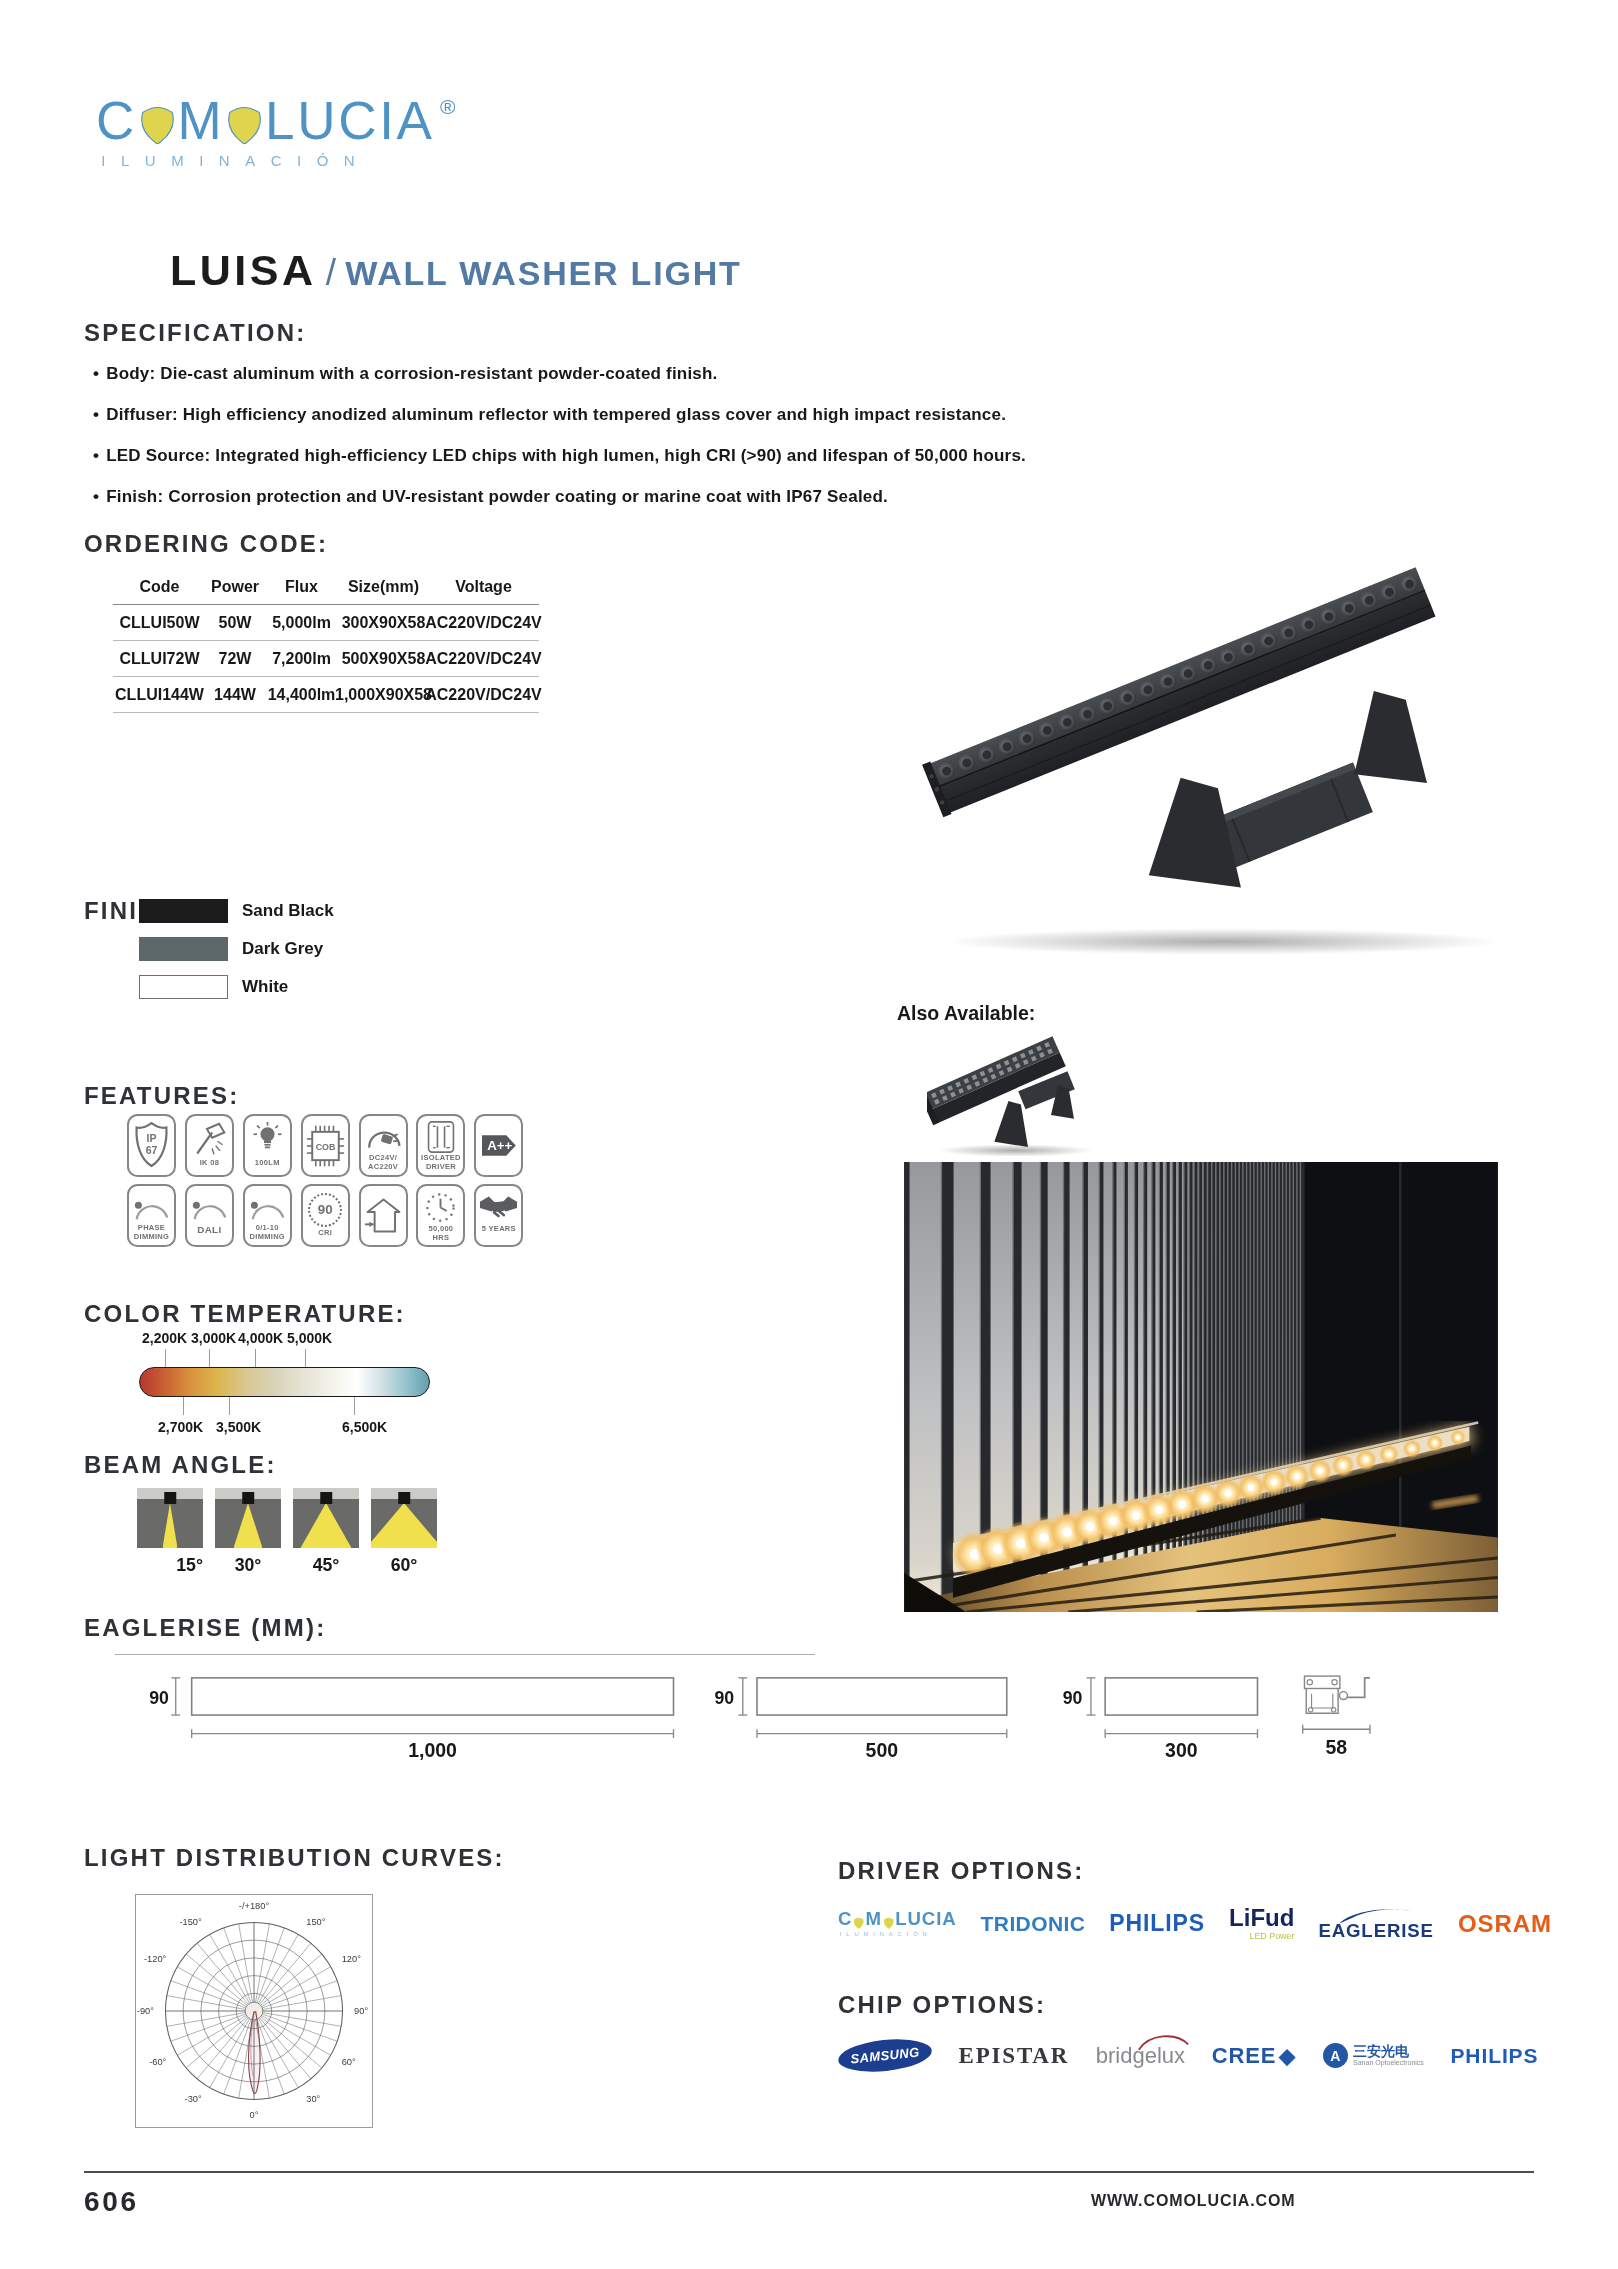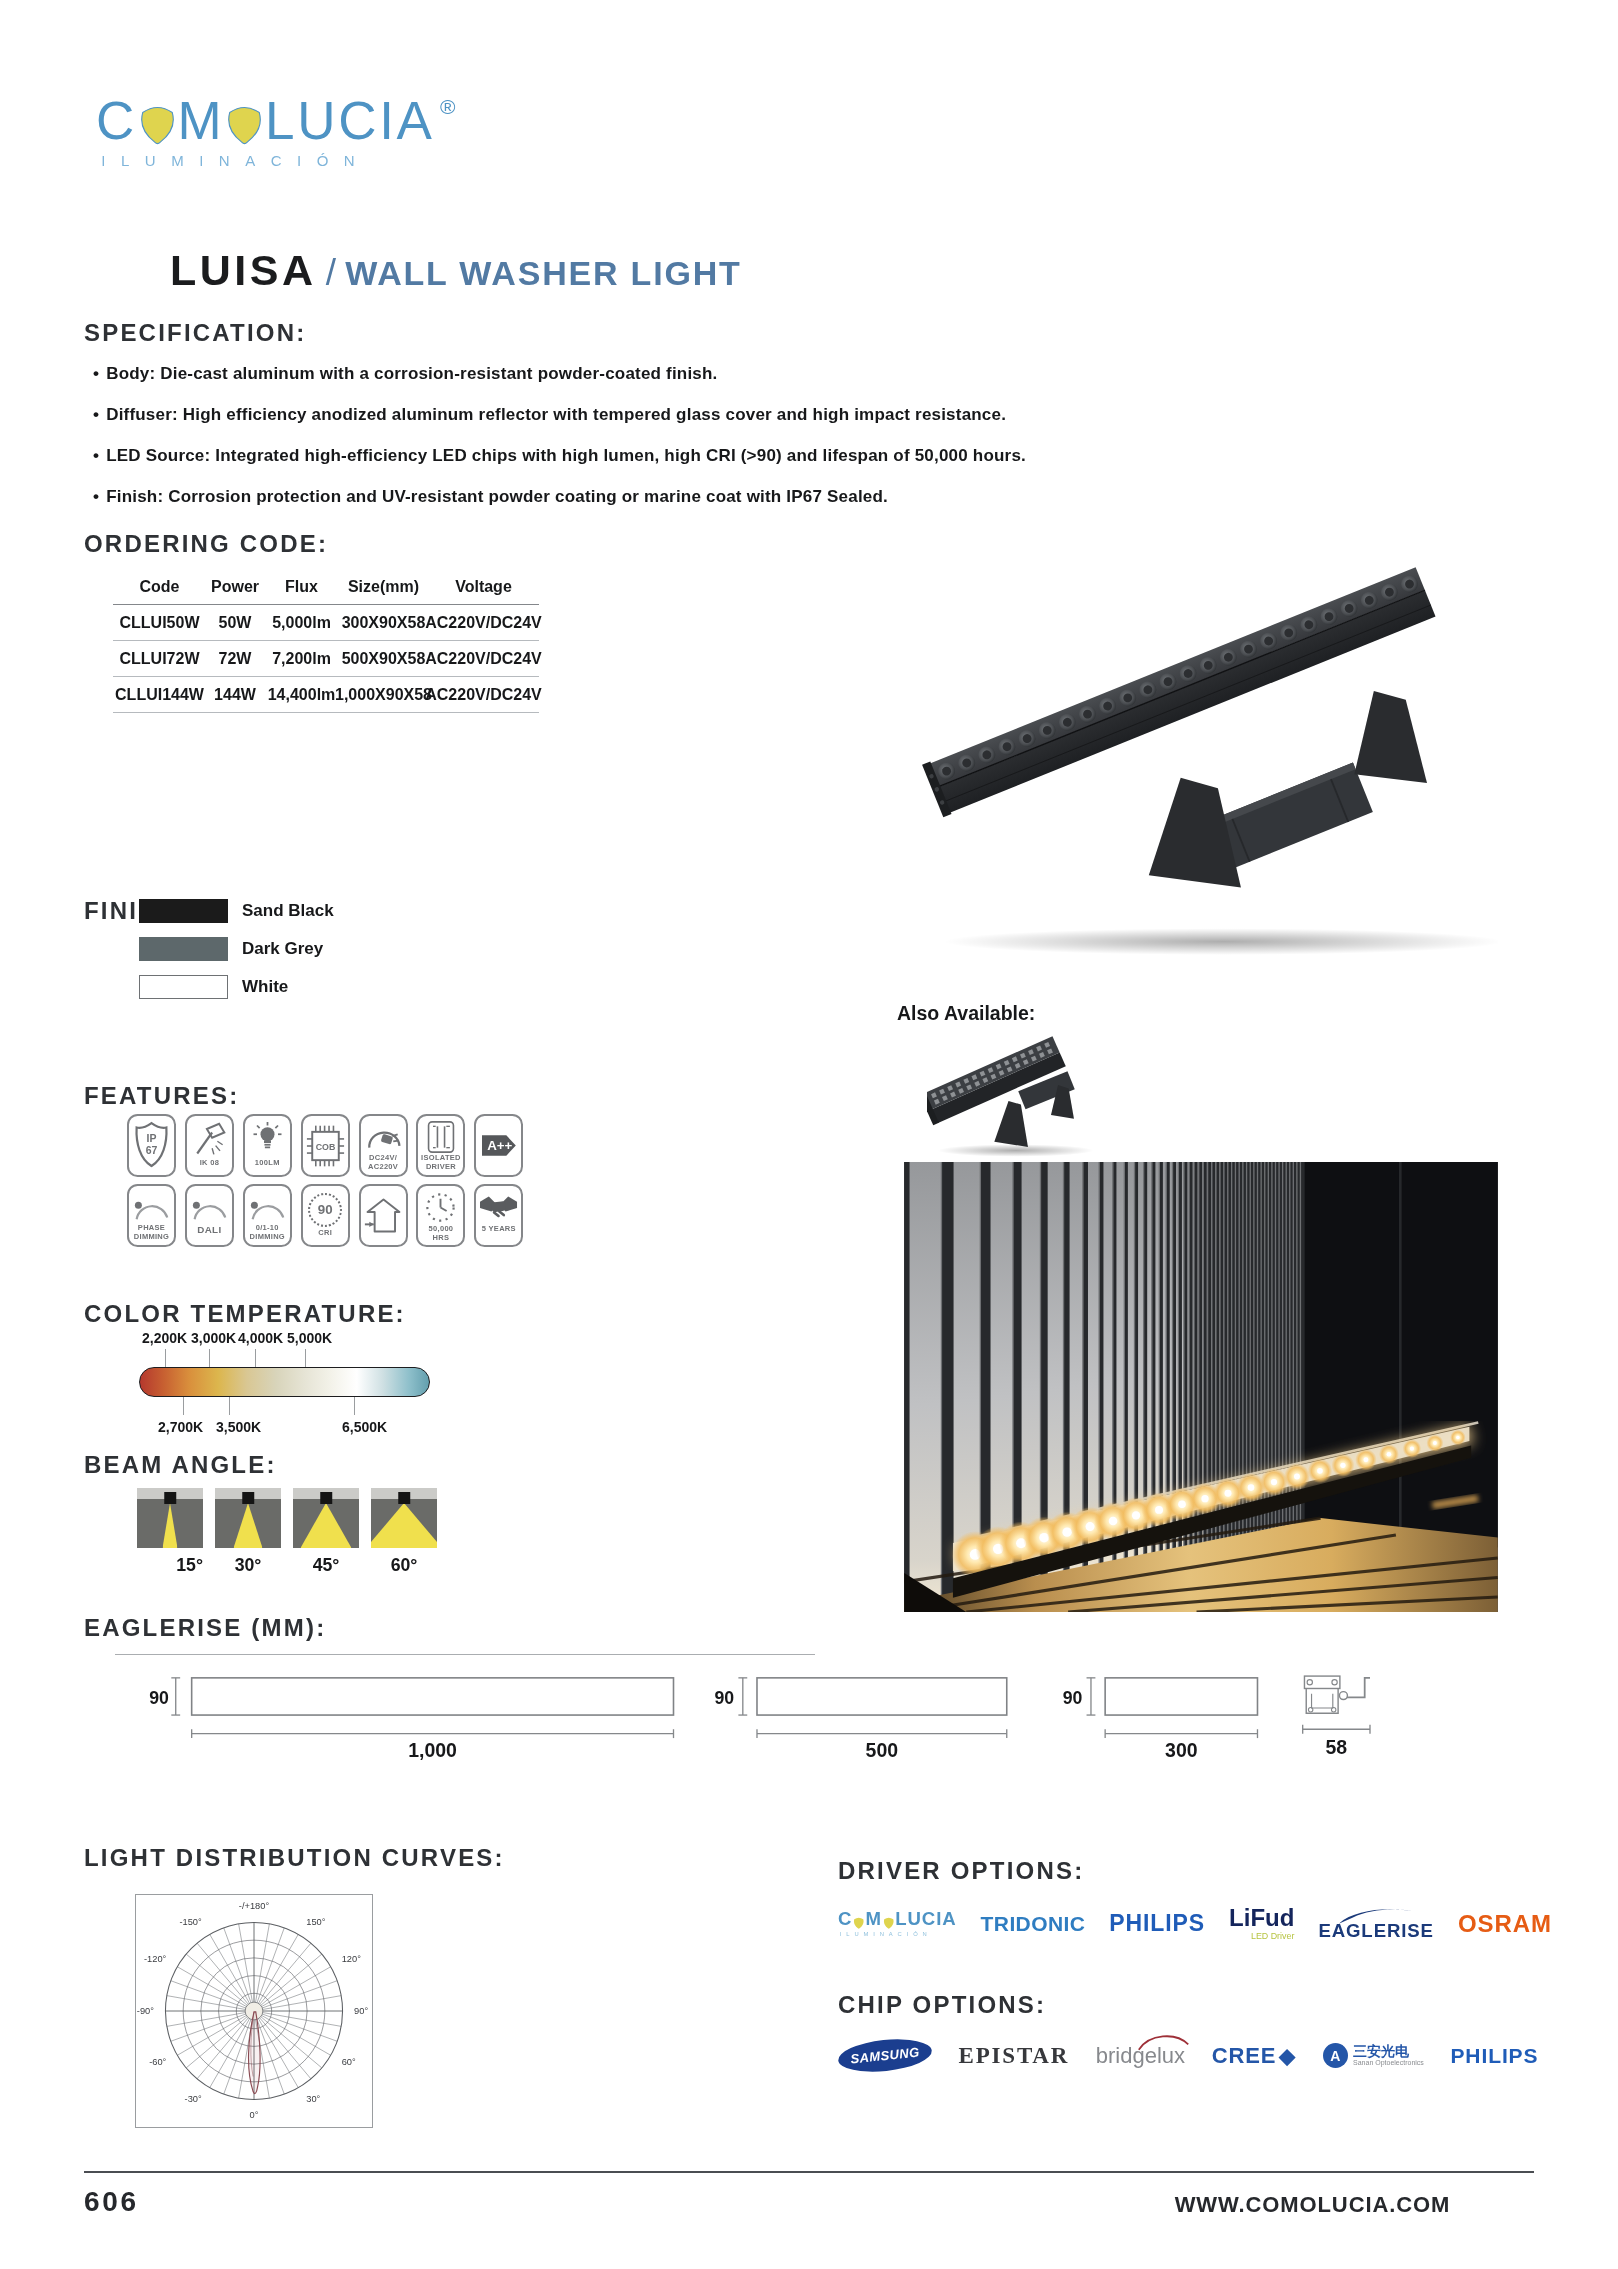--- a/index.html
+++ b/index.html
@@ -96,21 +96,21 @@
   .b-cree .dia{font-size:21px;}
   .b-sanan{display:flex;align-items:center;gap:5.3px;}
   .b-sanan .circ{width:25px;height:25px;border-radius:50%;background:#2456a8;color:#fff;display:flex;
       align-items:center;justify-content:center;font-weight:700;font-size:14px;}
   .b-sanan .cn{font-size:14px;font-weight:700;color:#2456a8;line-height:1.1;}
   .b-sanan .en{font-size:7px;color:#8a8c90;line-height:1.1;}
 
   
   .foot-rule{height:1.8px;background:#4a4d52;}
   .foot-page{font-size:28px;font-weight:700;letter-spacing:2.7px;color:#26282c;}
-  .foot-site{font-size:22px;font-weight:700;letter-spacing:0.9px;color:#26282c;text-align:center;}
+  .foot-site{font-size:16px;font-weight:700;letter-spacing:0.9px;color:#26282c;text-align:left;}
 
   .also-label{font-size:19.5px;font-weight:700;color:#17181a;}
   .photo-frame{overflow:hidden;}
   .polar-frame{border:0.9px solid #9a9da0;box-sizing:border-box;background:#fff;}
   svg text.pol{font-family:"Liberation Sans",sans-serif;font-size:10.5px;fill:#3a3c40;}
 </style>
 </head>
 <body>
 
 <div class="page">
@@ -871,21 +871,21 @@
             <path d="M4,8 Q20,-3 36,8 Q41,26 23,40 Q20,43 17,40 Q-1,26 4,8 Z" fill="#dfd44e"></path>
           </svg>
         <span>lucia</span>
       </div>
       <div class="sub">ILUMINACIÓN</div>
     </div>
     <div class="b-tridonic">TRIDONIC</div>
     <div class="b-philips">PHILIPS</div>
     <div class="b-lifud">
       <span class="nm">LiFud</span>
-      <span class="sb">LED Driver</span>
+      <span class="sb">LED Power</span>
     </div>
     <div class="b-eagle">
       <svg width="82" height="19.5" viewBox="0 0 92 22">
         <path d="M4,20 C22,4 58,1 88,6 C66,2 38,4 20,13 Z" fill="#1b3a7a"></path>
       </svg>
       <span class="nm">EAGLERISE</span>
     </div>
     <div class="b-osram">OSRAM</div>
   </div>
 

